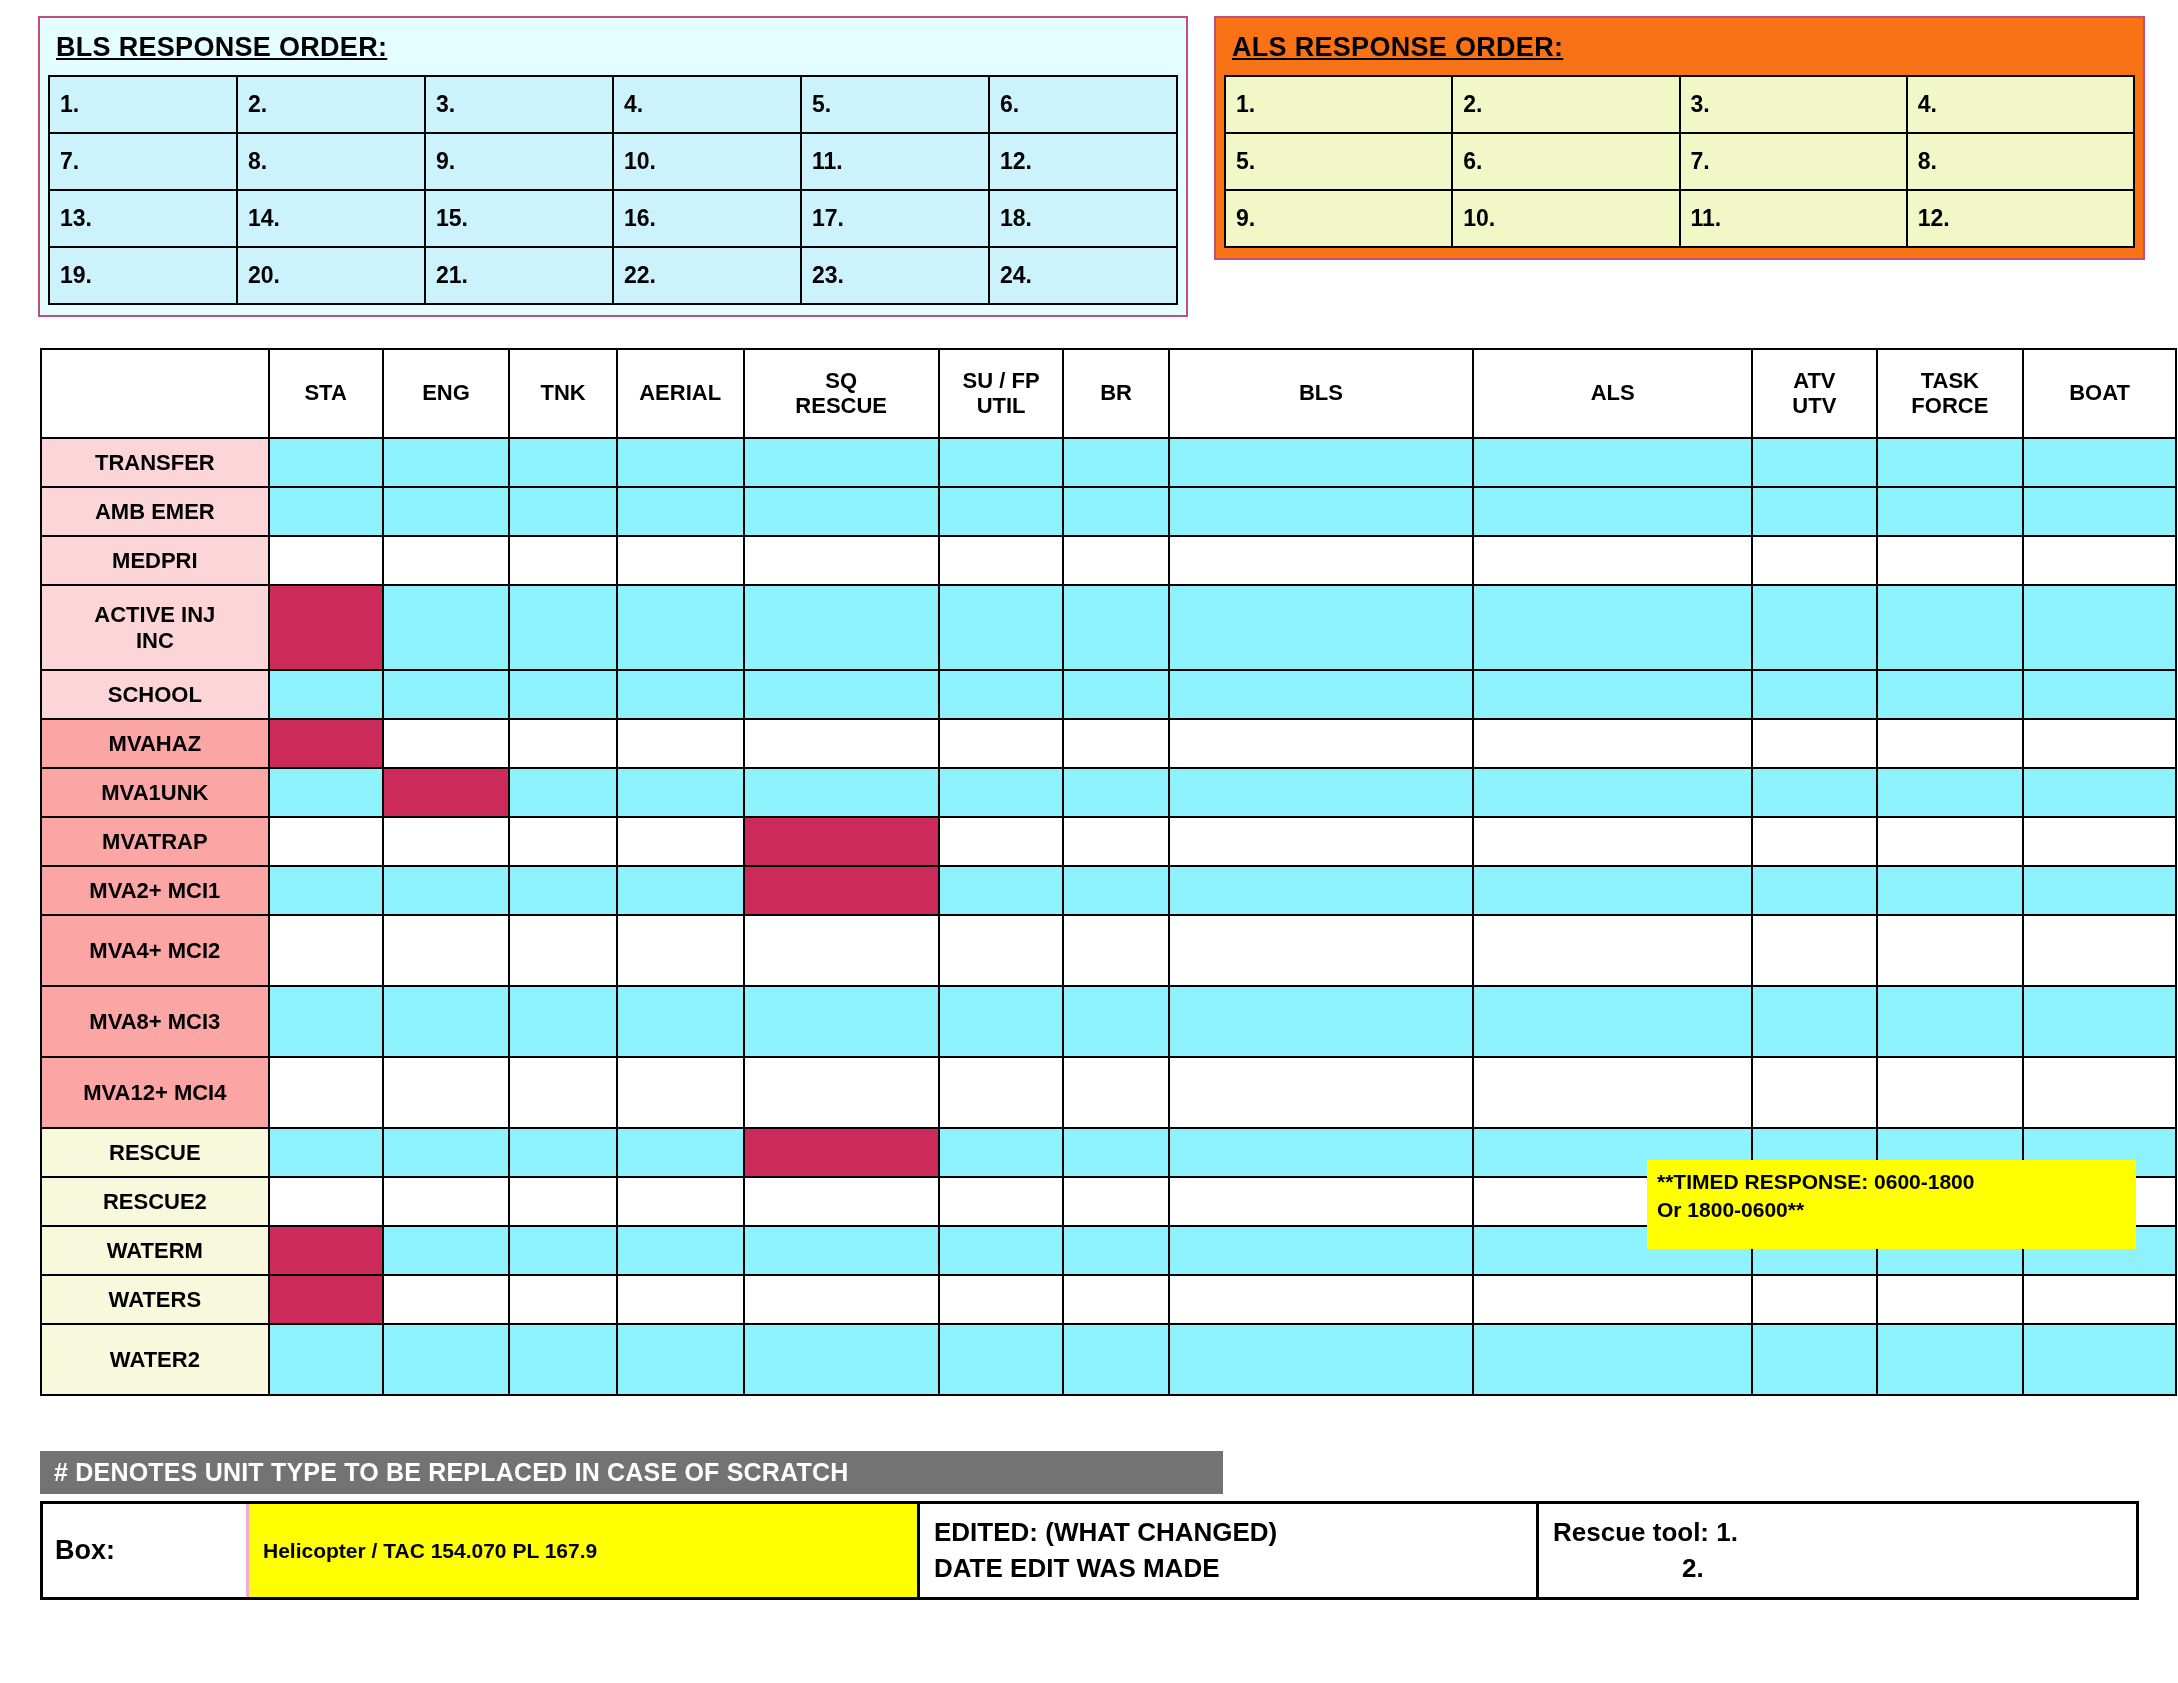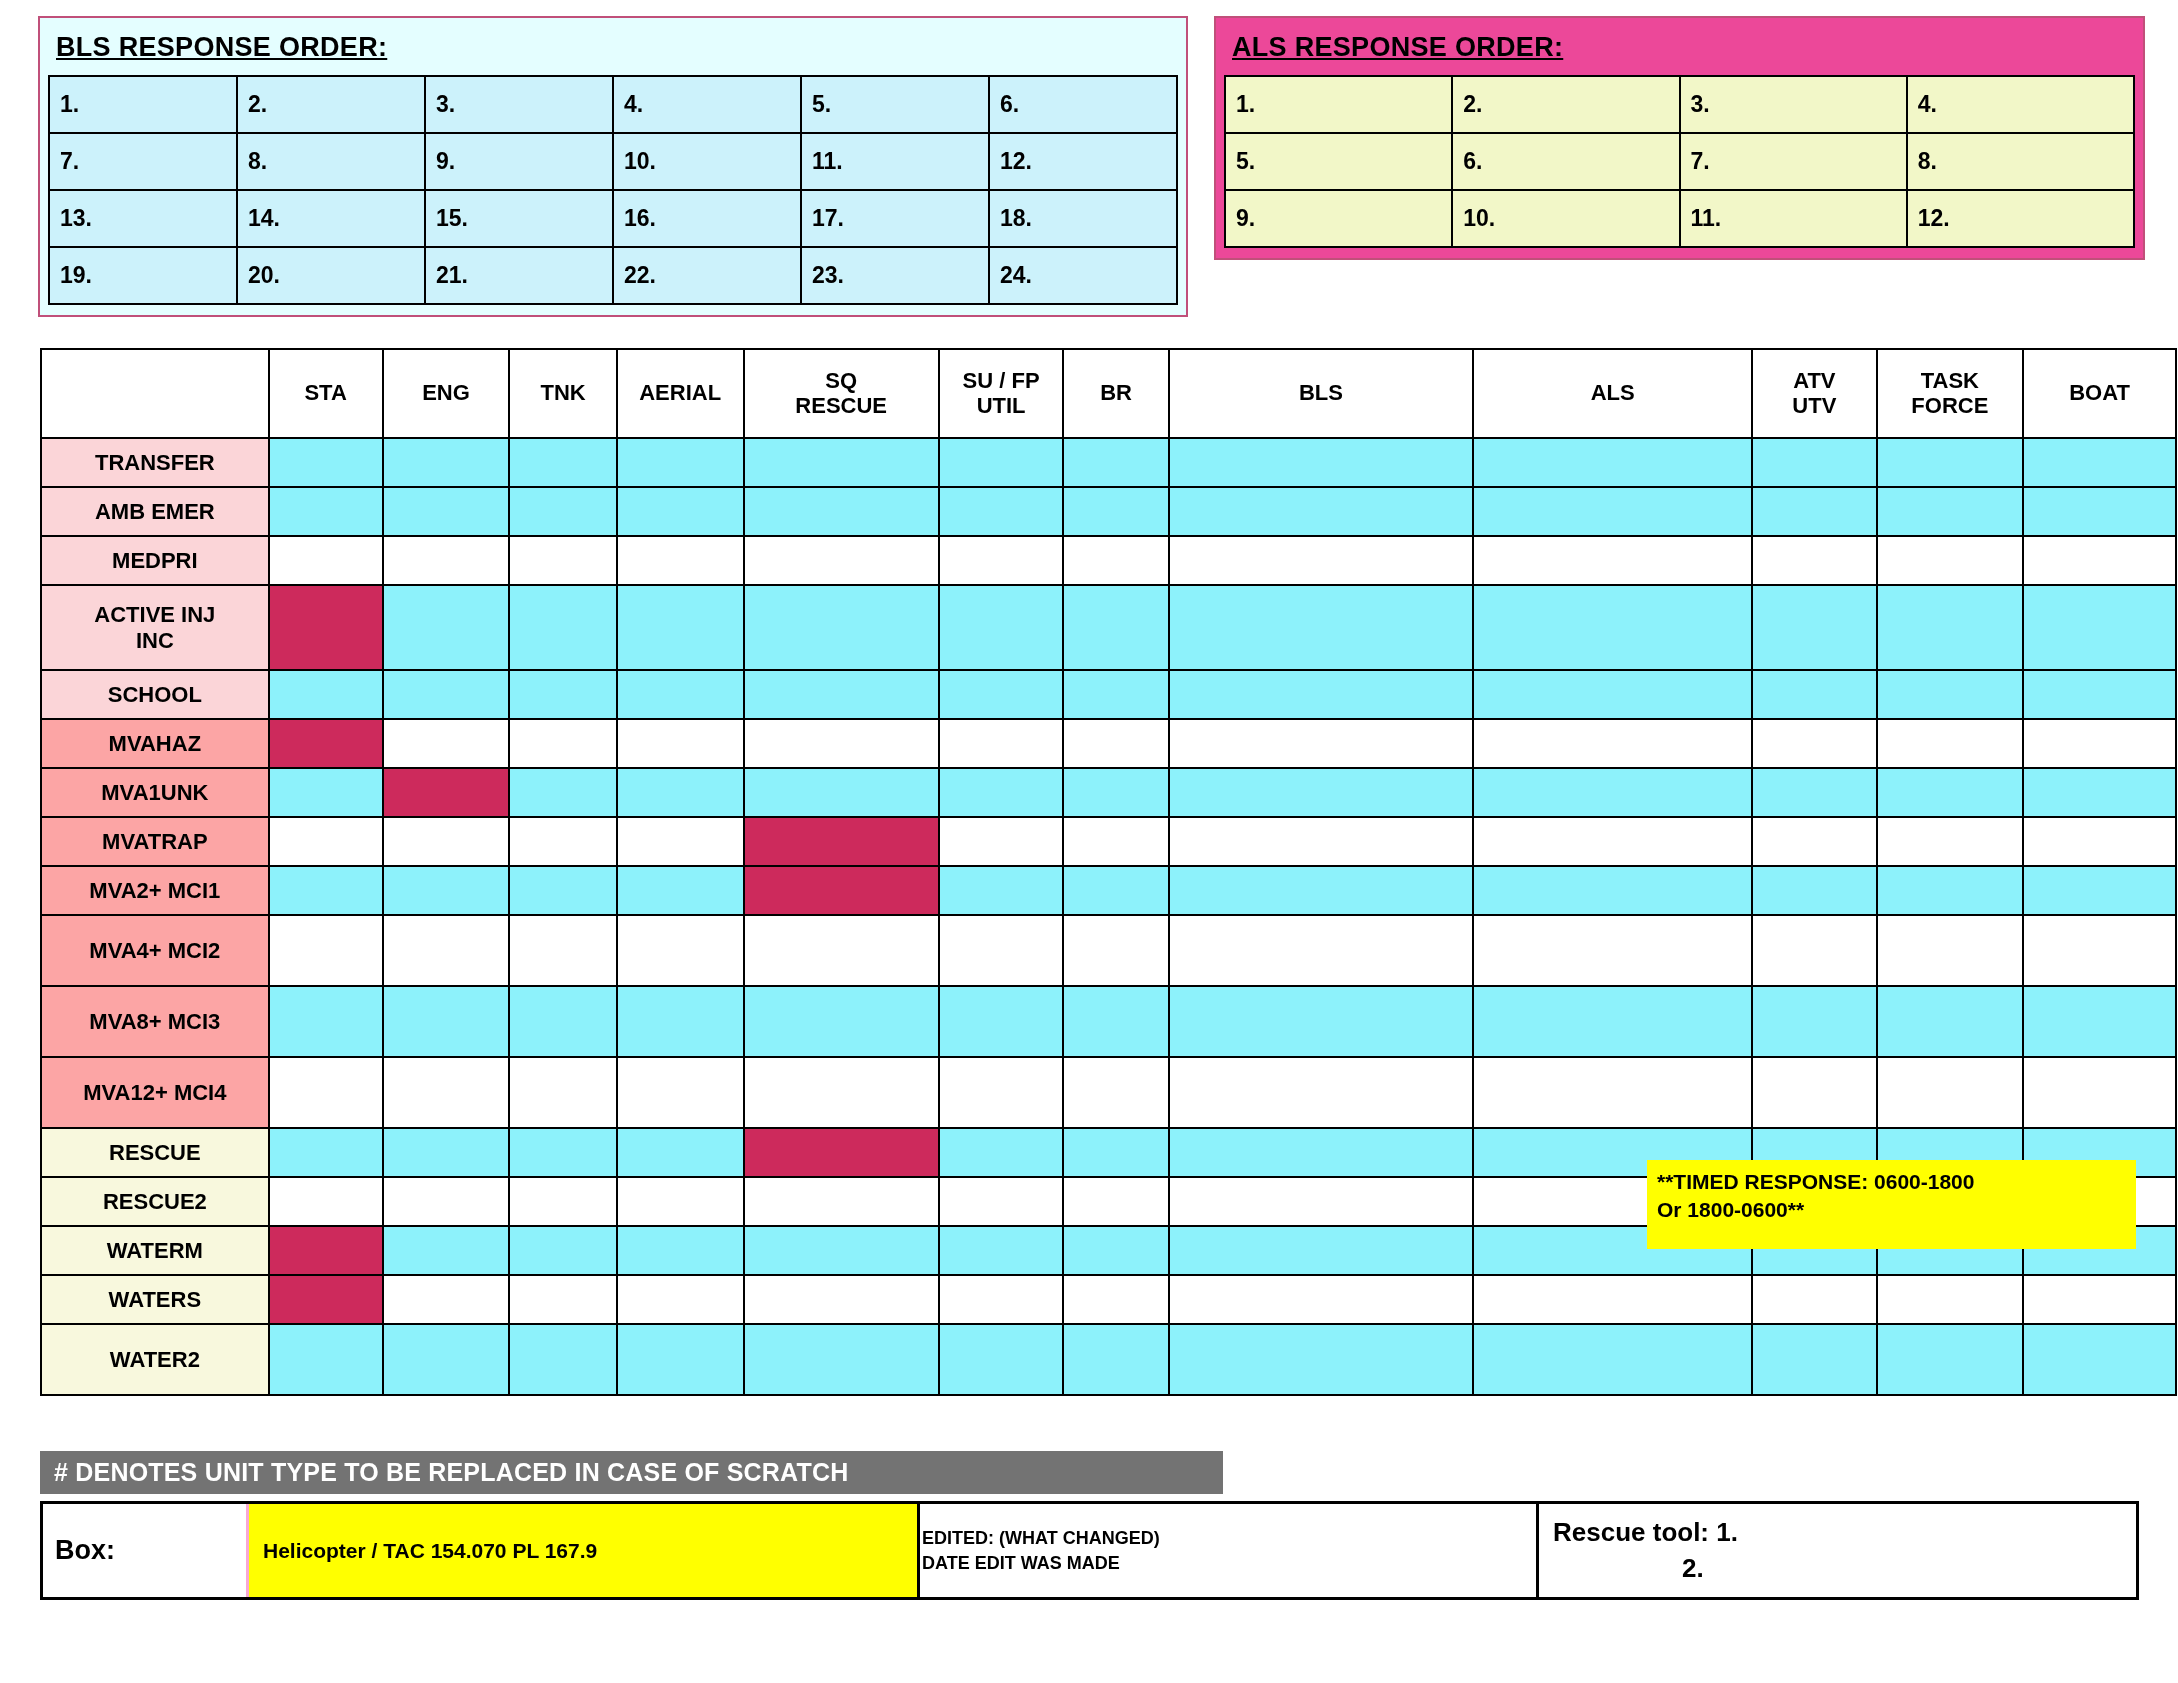--- a/index.html
+++ b/index.html
@@ -38,21 +38,21 @@
     box-sizing: border-box;
     border: 2px solid #c0507a;
     padding: 8px 8px 10px 8px;
   }
   .order-box.bls {
     width: 1150px;
     background: #e4feff;
   }
   .order-box.als {
     width: 931px;
-    background: #ec4899;
+    background: #f97316;
   }
   .order-title {
     font-size: 27px;
     font-weight: bold;
     text-decoration: underline;
     margin: 6px 0 12px 8px;
     letter-spacing: 0.3px;
   }
   table.order-table {
     border-collapse: collapse;
@@ -171,22 +171,22 @@
     font-size: 21px;
     font-weight: bold;
     padding-left: 14px;
   }
   .f-edited {
     width: 619px;
     border-right: 3px solid #000;
     flex-direction: column;
     align-items: flex-start;
     justify-content: center;
-    padding-left: 2px;
-    font-size: 18px;
+    padding-left: 14px;
+    font-size: 26px;
     font-weight: bold;
     line-height: 1.35;
   }
   .f-rescue {
     flex: 1;
     flex-direction: column;
     align-items: flex-start;
     justify-content: center;
     padding-left: 14px;
     font-size: 26px;

